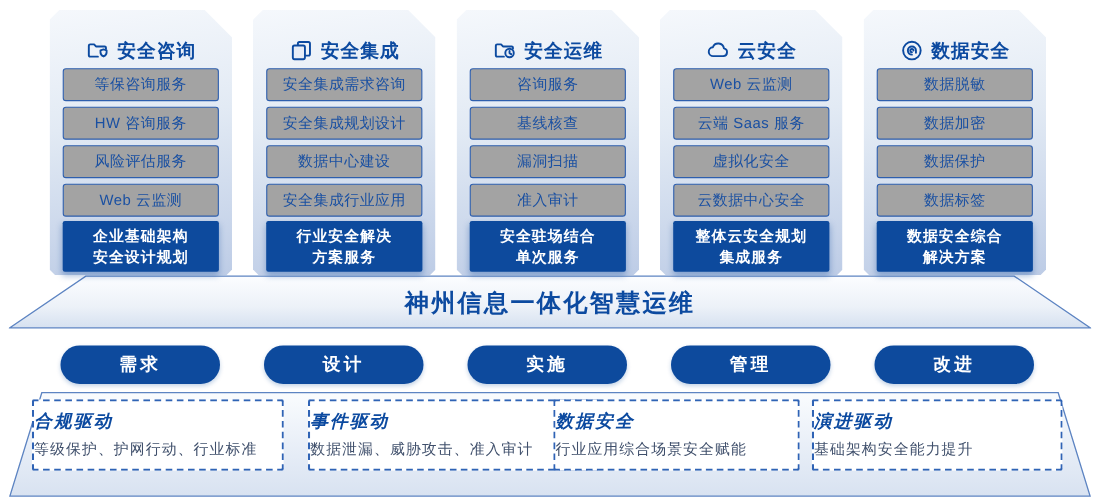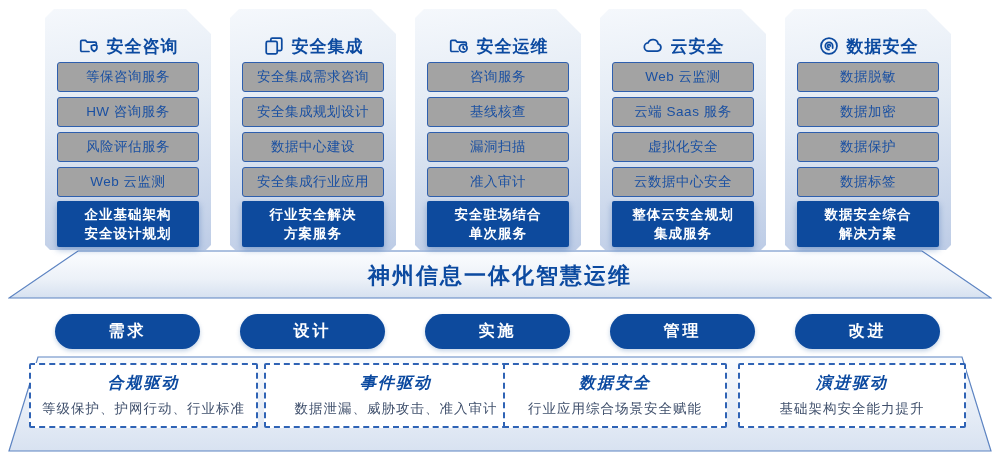--- a/index.html
+++ b/index.html
@@ -38,21 +38,21 @@
   
   .pill{position:absolute;top:314px;width:145px;height:35px;background:#0d4a9d;
     border-radius:18px;color:#ffffff;font-size:16px;font-weight:bold;
     letter-spacing:3px;display:flex;align-items:center;justify-content:center;
     z-index:3;box-shadow:0 2px 4px rgba(13,74,157,.25);}
 
   
   .base-svg{position:absolute;left:8px;top:356px;z-index:1;}
   .driver{position:absolute;top:363px;height:65px;background:#ffffff;
     border:2px dashed #2f63b5;box-sizing:border-box;border-radius:2px;
-    display:flex;flex-direction:column;align-items:center;justify-content:center;
+    display:flex;flex-direction:column;align-items:flex-start;justify-content:center;
     z-index:3;}
   .driver-title{color:#0c4aa0;font-size:16px;font-weight:bold;font-style:italic;
     letter-spacing:2px;}
   .driver-sub{color:#3f4f6b;font-size:13.5px;letter-spacing:1px;margin-top:6px;}
 </style>
 </head>
 <body>
 
 <div class="stage">
 
@@ -197,21 +197,21 @@
         <stop offset="1" stop-color="#d8e2f1"></stop>
       </linearGradient>
     </defs>
     <polygon points="30,1 954,1 983,95 1,95" fill="url(#gBase)" stroke="#5d84c2" stroke-width="1.2"></polygon>
   </svg>
 
   <div class="driver" style="left:29px;width:229px">
     <div class="driver-title">合规驱动</div>
     <div class="driver-sub">等级保护、护网行动、行业标准</div>
   </div>
-  <div class="driver" style="left:264px;width:264px">
+  <div class="driver" style="left:280px;width:264px">
     <div class="driver-title">事件驱动</div>
     <div class="driver-sub">数据泄漏、威胁攻击、准入审计</div>
   </div>
   <div class="driver" style="left:503px;width:224px">
     <div class="driver-title">数据安全</div>
     <div class="driver-sub">行业应用综合场景安全赋能</div>
   </div>
   <div class="driver" style="left:738px;width:228px">
     <div class="driver-title">演进驱动</div>
     <div class="driver-sub">基础架构安全能力提升</div>

